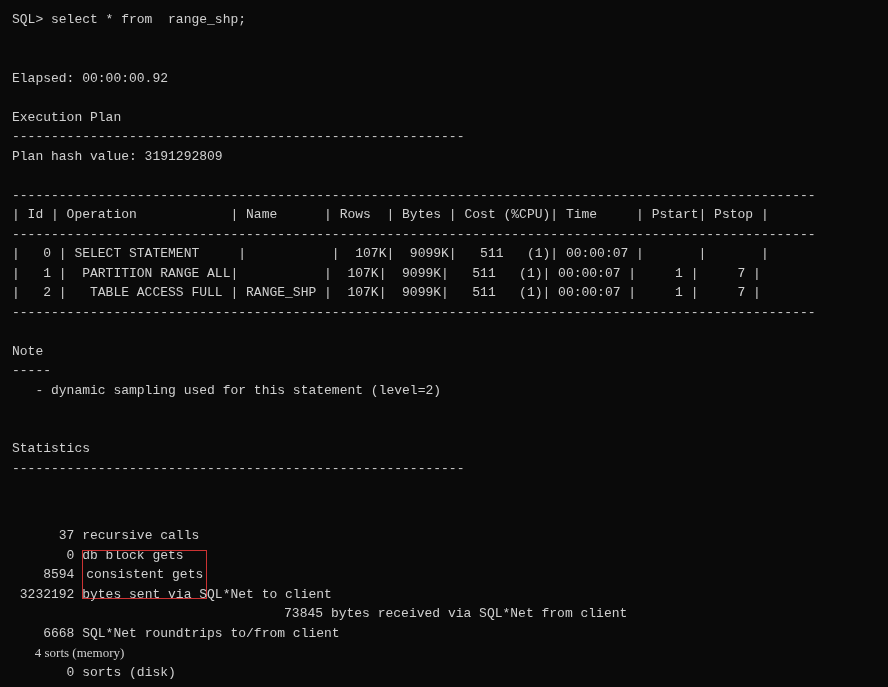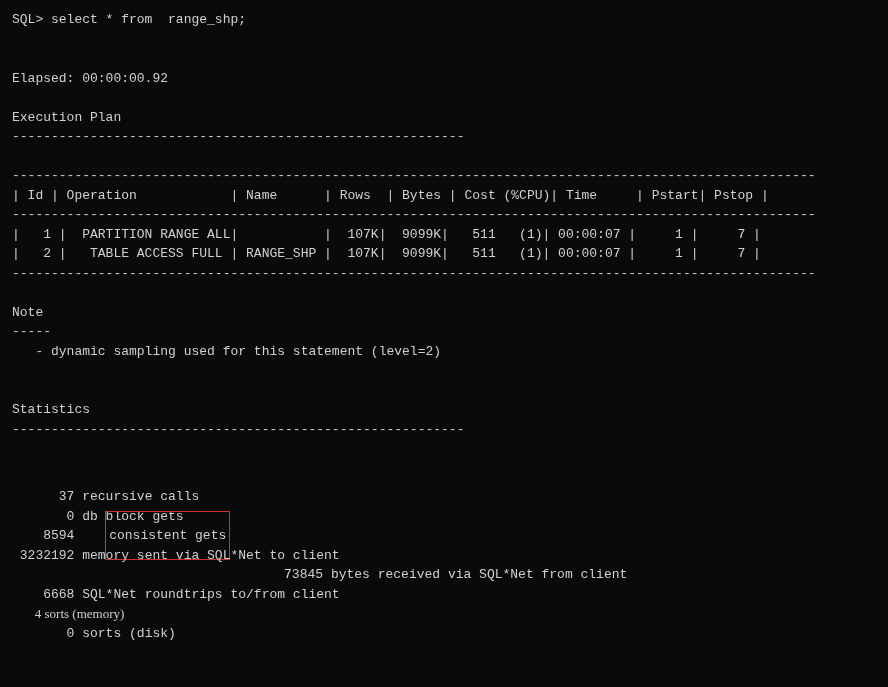--- a/index.html
+++ b/index.html
@@ -26,38 +26,40 @@
 <body>
 
 <div>
   <div class="line"><span>SQL&gt; select * from  range_shp;</span></div>
   <div class="line">&nbsp;</div>
   <div class="line">&nbsp;</div>
   <div class="line">Elapsed: 00:00:00.92</div>
   <div class="line">&nbsp;</div>
   <div class="line">Execution Plan</div>
   <div class="line">----------------------------------------------------------</div>
+  <div class="line">Plan hash value: 3191292809</div>
   <div class="line">&nbsp;</div>
   <div class="line">-------------------------------------------------------------------------------------------------------</div>
   <div class="line">| Id | Operation            | Name      | Rows  | Bytes | Cost (%CPU)| Time     | Pstart| Pstop |</div>
   <div class="line">-------------------------------------------------------------------------------------------------------</div>
+  <div class="line">|   0 | SELECT STATEMENT     |           |  107K|  9099K|   511   (1)| 00:00:07 |       |       |</div>
   <div class="line">|   1 |  PARTITION RANGE ALL|           |  107K|  9099K|   511   (1)| 00:00:07 |     1 |     7 |</div>
   <div class="line">|   2 |   TABLE ACCESS FULL | RANGE_SHP |  107K|  9099K|   511   (1)| 00:00:07 |     1 |     7 |</div>
   <div class="line">-------------------------------------------------------------------------------------------------------</div>
   <div class="line">&nbsp;</div>
   <div class="line">Note</div>
   <div class="line">-----</div>
   <div class="line">   - dynamic sampling used for this statement (level=2)</div>
   <div class="line">&nbsp;</div>
   <div class="line">&nbsp;</div>
   <div class="line">Statistics</div>
   <div class="line">----------------------------------------------------------</div>
   <div>
   <div style="display: block; white-space: pre; margin-top: 48px;"><span>      37 </span><span>recursive calls</span></div>
       <div style="display: block; white-space: pre;"><span>       0 </span><span>db block gets</span></div>
-      <div style="display: block; white-space: pre;"><span>    8594 </span><span style="border: 1.5px solid #cc3333; padding: 16px 3px; margin-left: 23px;">consistent gets</span></div>
-      <div style="display: block; white-space: pre;"><span> 3232192 </span><span>memory sent via SQL*Net to client</span></div>
+      <div style="display: block; white-space: pre;"><span>    8594 </span><span style="border: 1.5px solid #cc3333; padding: 16px 3px;">consistent gets</span></div>
+      <div style="display: block; white-space: pre;"><span> 3232192 </span><span>bytes sent via SQL*Net to client</span></div>
       <div style="display: block; white-space: pre; text-align: center;"><span>   73845 </span><span>bytes received via SQL*Net from client</span></div>
       <div style="display: block; white-space: pre;"><span>    6668 </span><span>SQL*Net roundtrips to/from client</span></div>
       <div style="display: block; white-space: pre; font-family: Liberation Serif, serif;"><span>       4 </span><span>sorts (memory)</span></div>
       <div style="display: block; white-space: pre;"><span>       0 </span><span>sorts (disk)</span></div>
     </div>
 </div>
 
 </body></html>

